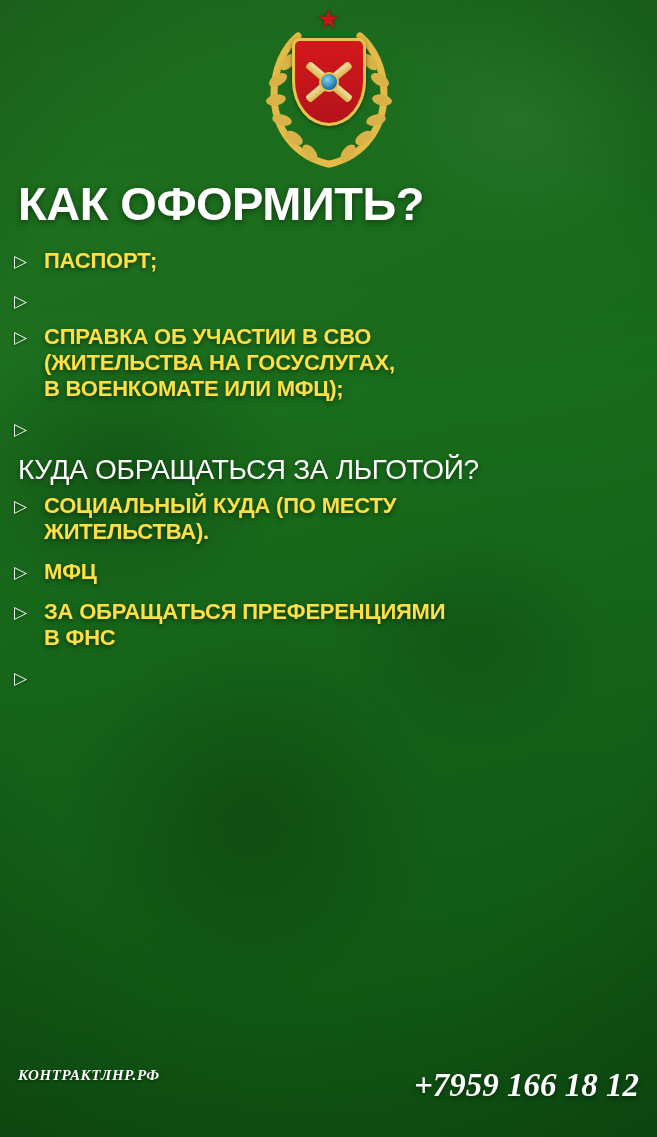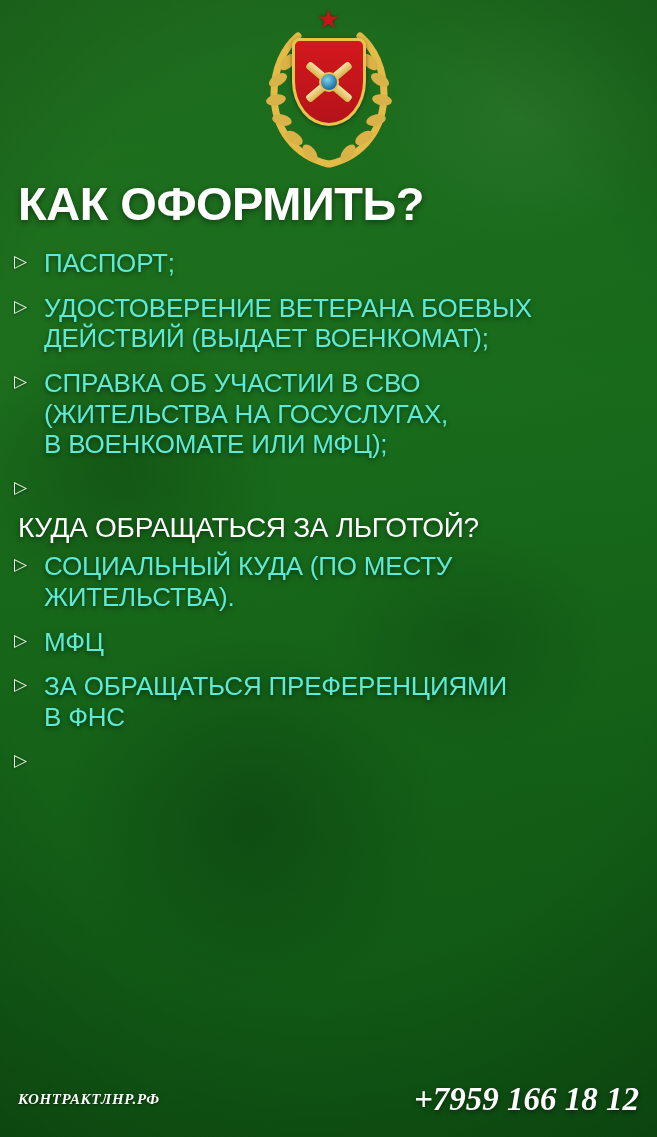--- a/index.html
+++ b/index.html
@@ -160,38 +160,38 @@
     flex: 0 0 auto;
     width: 20px;
     padding-top: 5px;
     color: #ffffff;
     font-size: 17px;
     line-height: 17px;
     opacity: 0.92;
     text-shadow: 0 1px 3px rgba(0,0,0,0.5);
   }
   .item-text {
-    font-size: 26px;
-    font-weight: 400;
-    color: #5eead4;
+    font-size: 22px;
+    font-weight: 700;
+    color: #fde047;
     line-height: 1.18;
     letter-spacing: -0.2px;
     text-shadow: 0 2px 5px rgba(0,0,0,0.5);
     white-space: pre-line;
   }
 
   
   .footer {
     position: absolute;
     left: 0;
     right: 0;
     bottom: 0;
     height: 70px;
     display: flex;
-    align-items: center;
+    align-items: flex-start;
     justify-content: space-between;
     padding: 0 18px 6px 18px;
   }
   .site {
     font-family: "Liberation Serif", serif;
     font-style: italic;
     font-weight: 700;
     font-size: 15px;
     letter-spacing: 0.6px;
     color: #ffffff;
@@ -256,22 +256,20 @@
     <div class="h1">КАК ОФОРМИТЬ?</div>
 
     <div class="list">
 
       <div class="item">
         <span class="bullet">▷</span>
         <span class="item-text">ПАСПОРТ;</span>
       </div>
       <div class="item">
         <span class="bullet">▷</span>
-        <span class="item-text">УДОСТОВЕРЕНИЕ ВЕТЕРАНА БОЕВЫХ
-ДЕЙСТВИЙ (ВЫДАЕТ ВОЕНКОМАТ);</span>
       </div>
       <div class="item">
         <span class="bullet">▷</span>
         <span class="item-text">СПРАВКА ОБ УЧАСТИИ В СВО
 (ЖИТЕЛЬСТВА НА ГОСУСЛУГАХ,
 В ВОЕНКОМАТЕ ИЛИ МФЦ);</span>
       </div>
       <div class="item">
         <span class="bullet">▷</span>
       </div>

